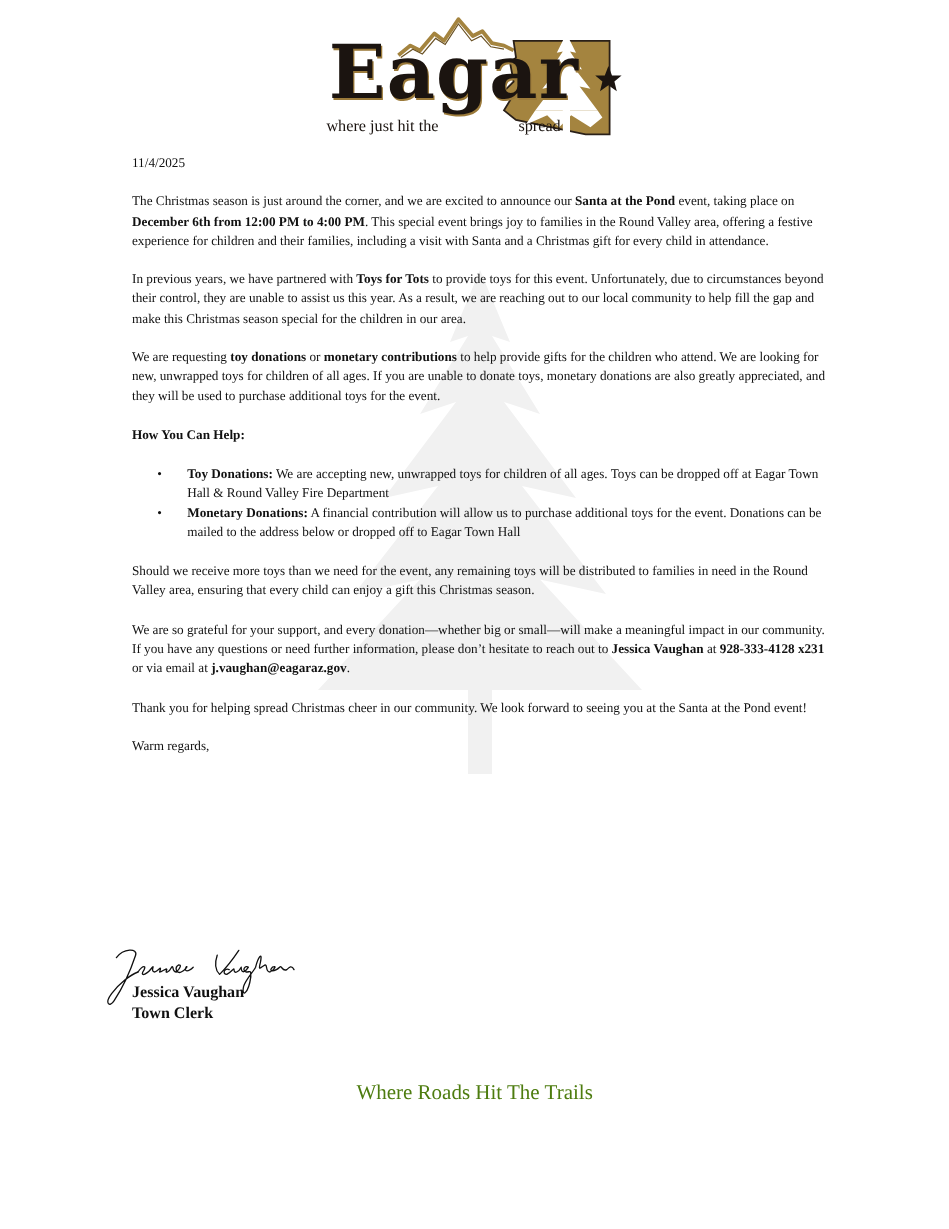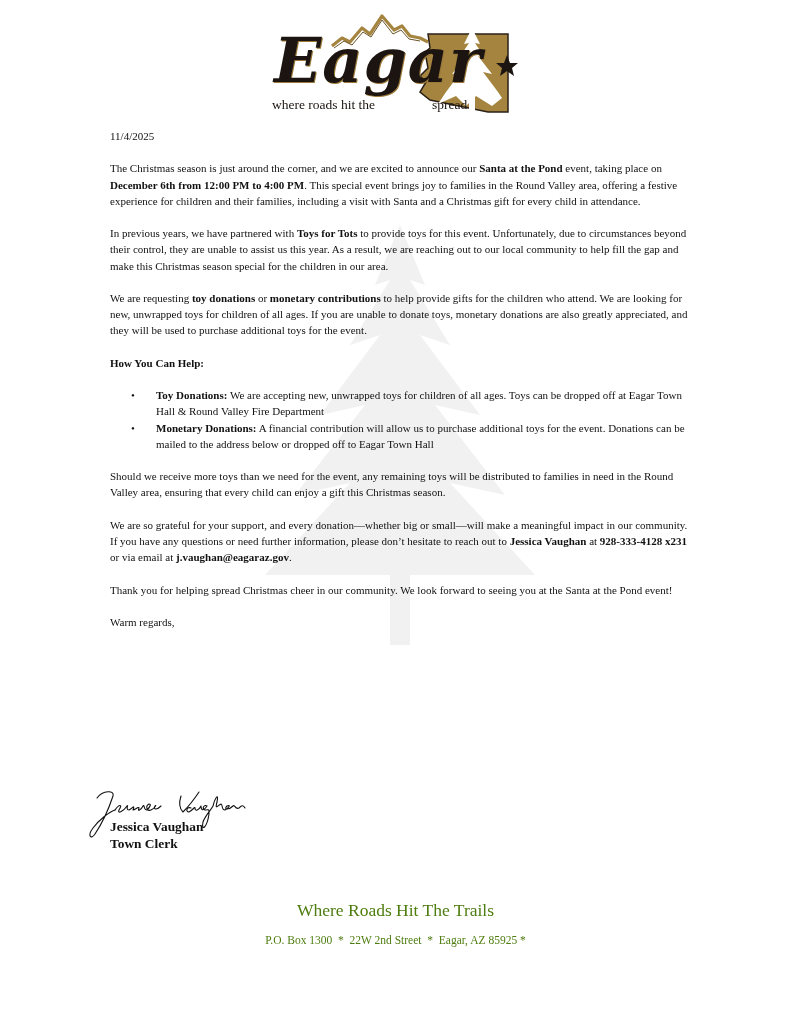--- a/index.html
+++ b/index.html
@@ -6,21 +6,21 @@
   body { width: 791px; height: 1024px; position: relative; overflow: hidden;
          font-family: "Liberation Serif", serif; color: #111; }
   .page { position: absolute; inset: 0; }
 
   
   .watermark { position: absolute; left: 250px; top: 225px; width: 300px; height: 420px; opacity: 1; z-index: 0; }
 
   
   .logo { position: absolute; left: 270px; top: 8px; width: 250px; height: 112px; z-index: 2; }
   .logo svg { width: 100%; height: 100%; }
-  .logo-word { position: absolute; left: 4px; top: 22px; font-family: "DejaVu Serif", serif; font-style: italic;
+  .logo-word { position: absolute; left: 4px; top: 22px; font-family: "DejaVu Serif", serif; 
                font-weight: bold; font-size: 62px; color: #1b1410; letter-spacing: 1px; line-height: 1;
                text-shadow: 1px 1px 0 #9b7a3a; }
   .logo-tagline { position: absolute; left: 2px; top: 89px; font-family: "Liberation Serif", serif; font-size: 13.5px;
                   color: #1b1410; white-space: nowrap; }
   .logo-tagline .trails { position: absolute; left: 160px; top: 0; }
 
   .content { position: absolute; left: 110px; top: 128px; width: 580px; z-index: 1;
              font-size: 11px; line-height: 16.2px; }
   .content p { margin: 0 0 16.2px 0; }
   .content b { font-weight: bold; }
@@ -63,21 +63,21 @@
       <g fill="#ffffff">
         <polygon points="202,20 210,36 205,35 215,50 208,48 222,66 213,64 228,84 176,84 191,64 182,66 196,48 189,50 199,35 194,36"></polygon>
         <rect x="199" y="80" width="6" height="26"></rect>
         <polygon points="176,84 168,96 186,88 196,98 206,88 222,98 232,90 228,84"></polygon>
       </g>
 
       <polygon points="237,47 240,55 248,55 242,60 244,68 237,63 230,68 232,60 226,55 234,55" fill="#1b1410"></polygon>
     </svg>
     <div class="logo-word">Eagar</div>
     <div class="logo-tagline">
-      <span>where roads hit the</span>
+      <span>where just hit the</span>
       <span class="trails">spread</span>
     </div>
   </div>
 
   <div class="content">
     <p class="date">11/4/2025</p>
 
     <p><span>The Christmas season is just around the corner, and we are excited to announce our </span><b>Santa at the Pond</b><span> event, taking place on </span><b>December 6th from 12:00 PM to 4:00 PM</b><span>. This special event brings joy to families in the Round Valley area, offering a festive experience for children and their families, including a visit with Santa and a Christmas gift for every child in attendance.</span></p>
 
     <p><span>In previous years, we have partnered with </span><b>Toys for Tots</b><span> to provide toys for this event. Unfortunately, due to circumstances beyond their control, they are unable to assist us this year. As a result, we are reaching out to our local community to help fill the gap and make this Christmas season special for the children in our area.</span></p>
@@ -114,15 +114,14 @@
       </g>
     </svg>
     <div class="signer">
       <div>Jessica Vaughan</div>
       <div>Town Clerk</div>
     </div>
   </div>
 
   <div class="footer footer-tag">Where Roads Hit The Trails</div>
   <div class="footer footer-addr">
-    <div style="white-space: pre;">P.O. Box 1300  *  22W 2nd Street  *  Eagar, AZ 85925 *</div>
   </div>
 </div>
 
 </body></html>

